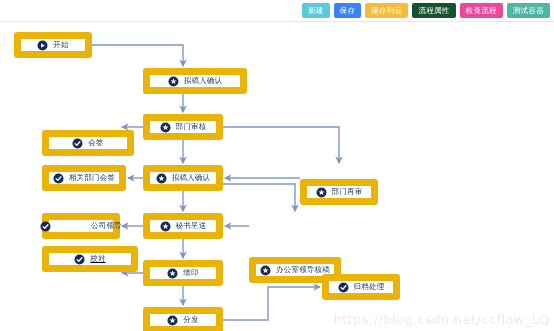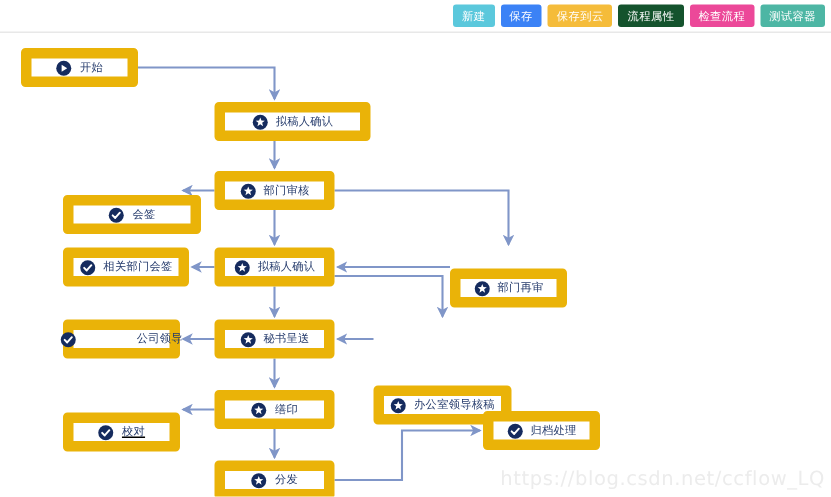--- a/index.html
+++ b/index.html
@@ -203,21 +203,21 @@
         </svg>
         <span class="nlabel">秘书呈送</span>
       </div>
       <div class="node" style="left: 249px; top: 191px; width: 92px; height: 26px; margin-top: 44px;">
         <svg width="11" height="11" viewBox="0 0 22 22" class="nicon">
           <circle cx="11" cy="11" r="10" fill="#152b5e"></circle>
           <path fill="#ffffff" d="M11.00 4.60 L12.59 8.82 L17.09 9.02 L13.57 11.83 L14.76 16.18 L11.00 13.70 L7.24 16.18 L8.43 11.83 L4.91 9.02 L9.41 8.82 Z"></path>
         </svg>
         <span class="nlabel">办公室领导核稿</span>
       </div>
-      <div class="node" style="left: 42px; top: 253px; width: 78px; height: 26px; text-decoration: underline;">
+      <div class="node" style="left: 42px; top: 224px; width: 96px; height: 26px; text-decoration: underline;">
         <svg width="11" height="11" viewBox="0 0 22 22" class="nicon">
           <circle cx="11" cy="11" r="10" fill="#152b5e"></circle>
           <path fill="none" stroke="#ffffff" stroke-width="2.6" stroke-linecap="round" stroke-linejoin="round" d="M6.2 11.2 L9.6 14.6 L15.8 7.6"></path>
         </svg>
         <span class="nlabel">校对</span>
       </div>
       <div class="node" style="left: 143px; top: 238px; width: 80px; height: 26px;">
         <svg width="11" height="11" viewBox="0 0 22 22" class="nicon">
           <circle cx="11" cy="11" r="10" fill="#152b5e"></circle>
           <path fill="#ffffff" d="M11.00 4.60 L12.59 8.82 L17.09 9.02 L13.57 11.83 L14.76 16.18 L11.00 13.70 L7.24 16.18 L8.43 11.83 L4.91 9.02 L9.41 8.82 Z"></path>

